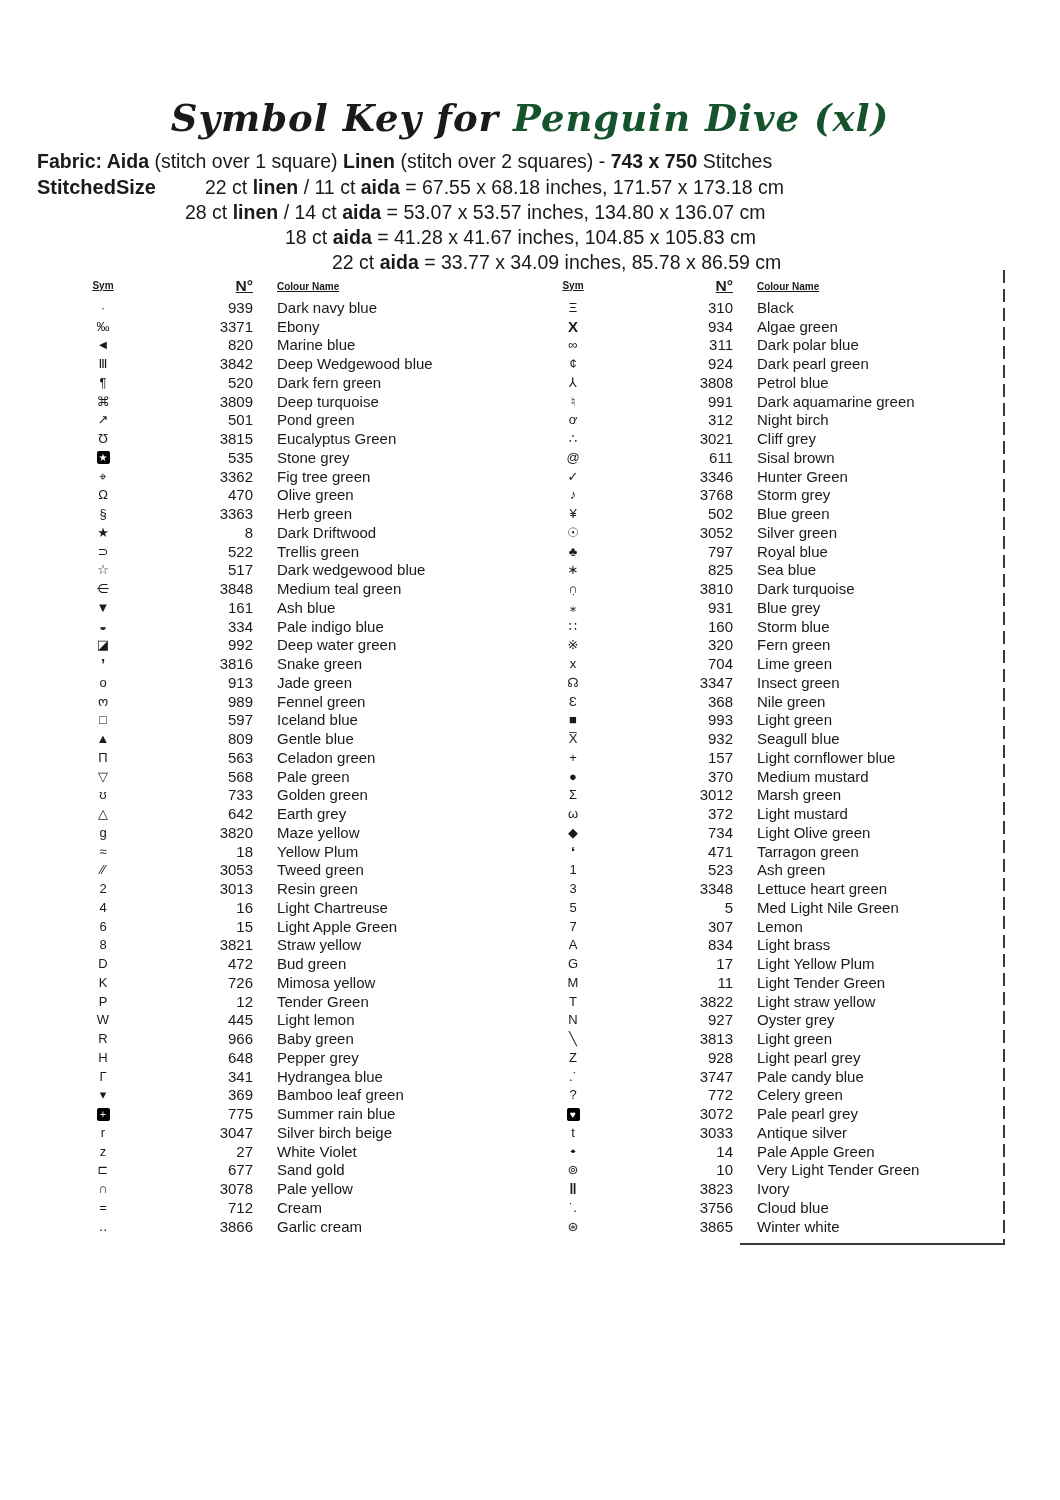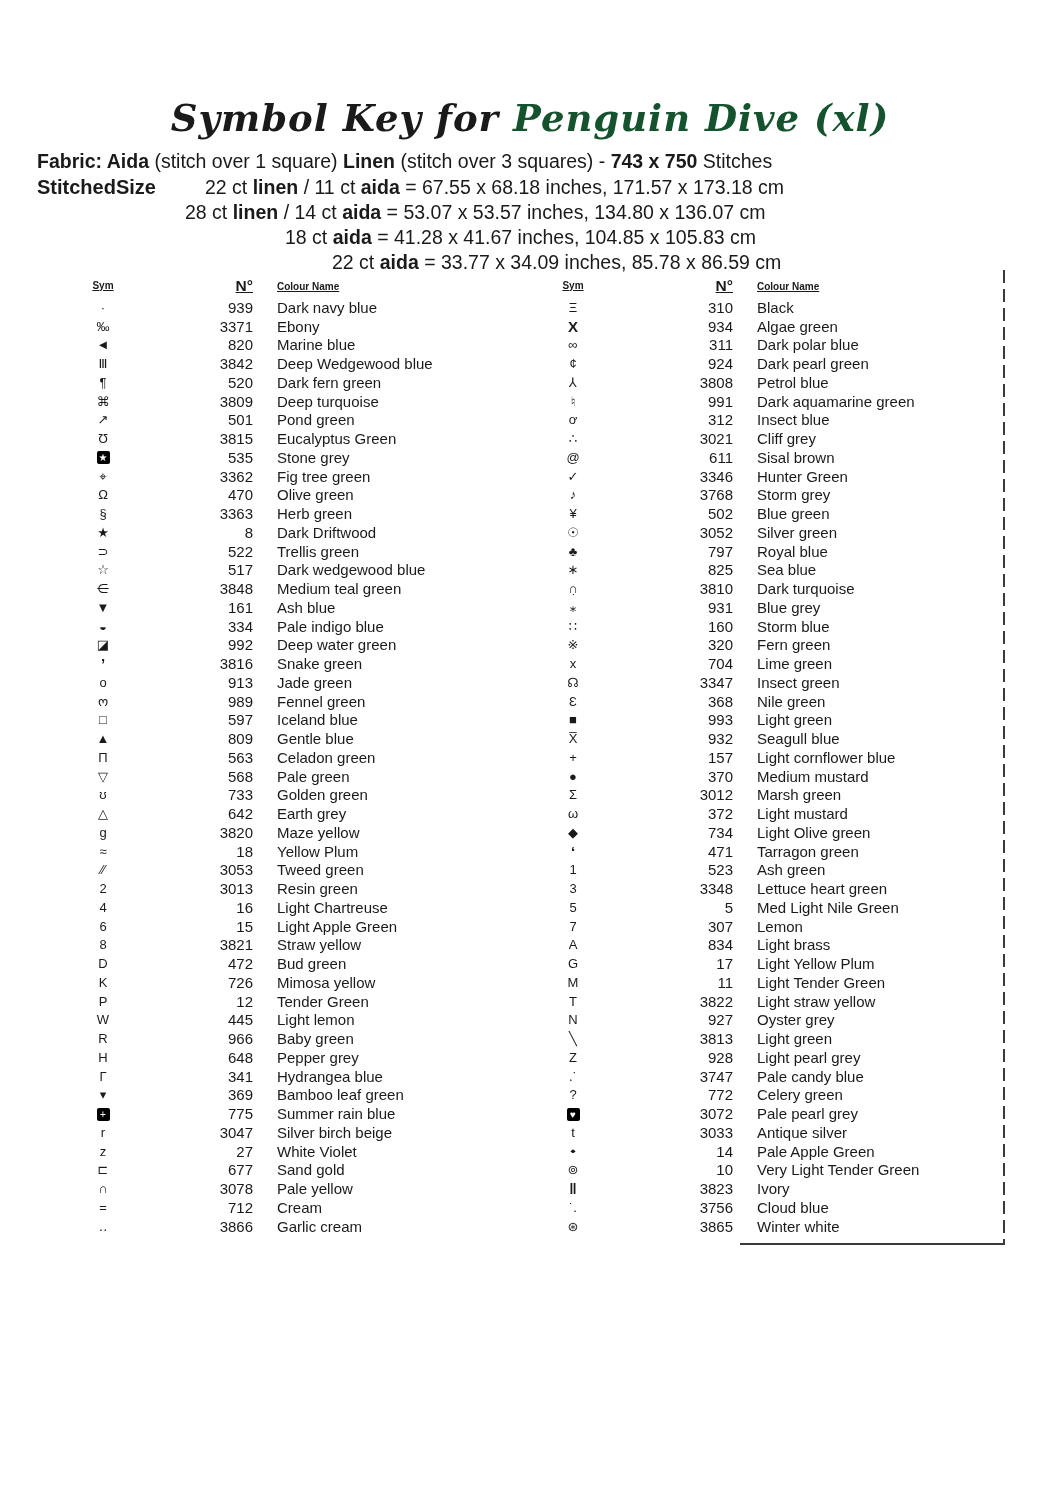--- a/index.html
+++ b/index.html
@@ -44,21 +44,21 @@
 </style>
 </head>
 <body>
 
 <div class="page">
 
   <div class="title">
     <span>Symbol Key for</span><span class="pattern">Penguin Dive (xl)</span>
   </div>
 
-  <div class="info-line" style="top:150px;left:37px;"><span class="b">Fabric:  </span><span class="b">Aida</span><span>  (stitch over 1 square)   </span><span class="b">Linen</span><span>  (stitch over 3 squares) -  </span><span class="b">743 x 750</span><span> Stitches</span></div>
+  <div class="info-line" style="top:150px;left:37px;"><span class="b">Fabric:  </span><span class="b">Aida</span><span>  (stitch over 1 square)   </span><span class="b">Linen</span><span>  (stitch over 2 squares) -  </span><span class="b">743 x 750</span><span> Stitches</span></div>
 
   <div class="lbl" style="top:176px;left:37px;">StitchedSize</div>
   <div class="info-line" style="top:176px;left:205px;"><span>22 ct </span><span class="b">linen</span><span> / 11 ct </span><span class="b">aida</span><span> = 67.55 x 68.18 inches, 171.57 x 173.18 cm</span></div>
   <div class="info-line" style="top:201px;left:185px;"><span>28 ct </span><span class="b">linen</span><span> / 14 ct </span><span class="b">aida</span><span> = 53.07 x 53.57 inches, 134.80 x 136.07 cm</span></div>
   <div class="info-line" style="top:226px;left:285px;"><span>18 ct </span><span class="b">aida</span><span>  = 41.28 x 41.67 inches, 104.85 x 105.83 cm</span></div>
   <div class="info-line" style="top:251px;left:332px;"><span>22 ct </span><span class="b">aida</span><span> = 33.77 x 34.09 inches, 85.78 x 86.59 cm</span></div>
 
   <div class="col left-col" style="left:58px;">
     <div class="grid-row hdr">
       <span class="c-sym">Sym</span>
@@ -352,21 +352,21 @@
           <span class="c-name">Petrol blue</span>
         </div>
         <div class="grid-row">
           <span class="c-sym"><span>♮</span></span>
           <span class="c-num">991</span>
           <span class="c-name">Dark aquamarine green</span>
         </div>
         <div class="grid-row">
           <span class="c-sym"><span>ơ</span></span>
           <span class="c-num">312</span>
-          <span class="c-name">Insect blue</span>
+          <span class="c-name">Night birch</span>
         </div>
         <div class="grid-row">
           <span class="c-sym"><span>∴</span></span>
           <span class="c-num">3021</span>
           <span class="c-name">Cliff grey</span>
         </div>
         <div class="grid-row">
           <span class="c-sym"><span>@</span></span>
           <span class="c-num">611</span>
           <span class="c-name">Sisal brown</span>

